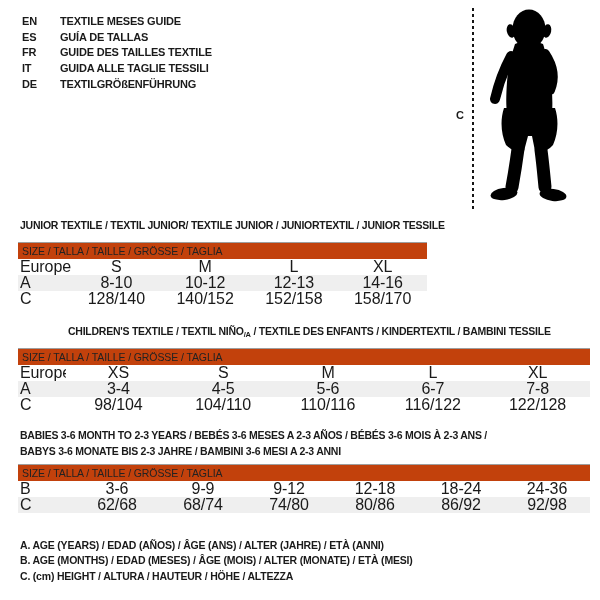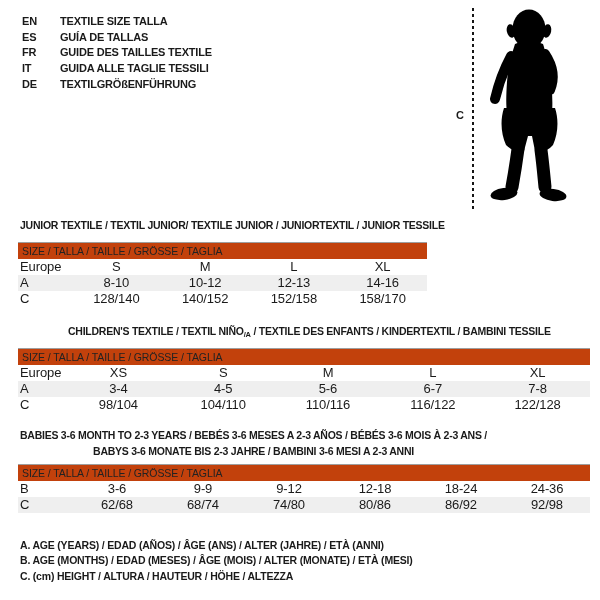--- a/index.html
+++ b/index.html
@@ -14,49 +14,49 @@
   
   .dash-line{
     position:absolute;left:472px;top:8px;width:2px;height:201px;
     background:repeating-linear-gradient(to bottom,#151515 0 3px,transparent 3px 6px);
   }
   .measure-label{position:absolute;left:452px;top:109px;width:16px;text-align:center;
     font-size:11px;font-weight:600;}
   .silhouette{position:absolute;left:482px;top:6px;}
   
   .sec-title{position:absolute;left:20px;font-size:10.5px;font-weight:bold;
-    letter-spacing:-0.25px;line-height:16px;white-space:nowrap;text-align:center;}
+    letter-spacing:-0.25px;line-height:16px;white-space:nowrap;}
   .sec-title sub{font-size:7.5px;vertical-align:-2px;}
   
   .tbl{position:absolute;}
   .bar{
     height:16px;line-height:16px;background:#c2410c;border-top:1px solid #9e9e9e;
     font-size:10.5px;padding-left:4px;letter-spacing:-0.1px;color:#222;
   }
   .tbl table{border-collapse:collapse;table-layout:fixed;width:100%;}
   .tbl td{
-    height:16px;line-height:16px;padding:0;font-size:13px;text-align:center;
+    height:16px;line-height:16px;padding:0;font-size:16px;text-align:center;
     letter-spacing:-0.1px;overflow:hidden;white-space:nowrap;
   }
   .tbl td.lft{text-align:left;padding-left:2px;}
   tr.r-gray{background:#efefef;}
   tr.r-white{background:#ffffff;}
   
   .footnotes{position:absolute;left:20px;top:538px;}
   .footnote{font-size:10.5px;font-weight:bold;line-height:15.4px;letter-spacing:-0.2px;white-space:nowrap;}
 </style>
 </head>
 <body>
 
 <div class="page">
 
   <div class="lang-list">
     <div class="lang-row">
       <span class="lang-code">EN</span>
-      <span class="lang-label">TEXTILE SIZE TALLA</span>
+      <span class="lang-label">TEXTILE MESES GUIDE</span>
     </div>
     <div class="lang-row">
       <span class="lang-code">ES</span>
       <span class="lang-label">GUÍA DE TALLAS</span>
     </div>
     <div class="lang-row">
       <span class="lang-code">FR</span>
       <span class="lang-label">GUIDE DES TAILLES TEXTILE</span>
     </div>
     <div class="lang-row">

